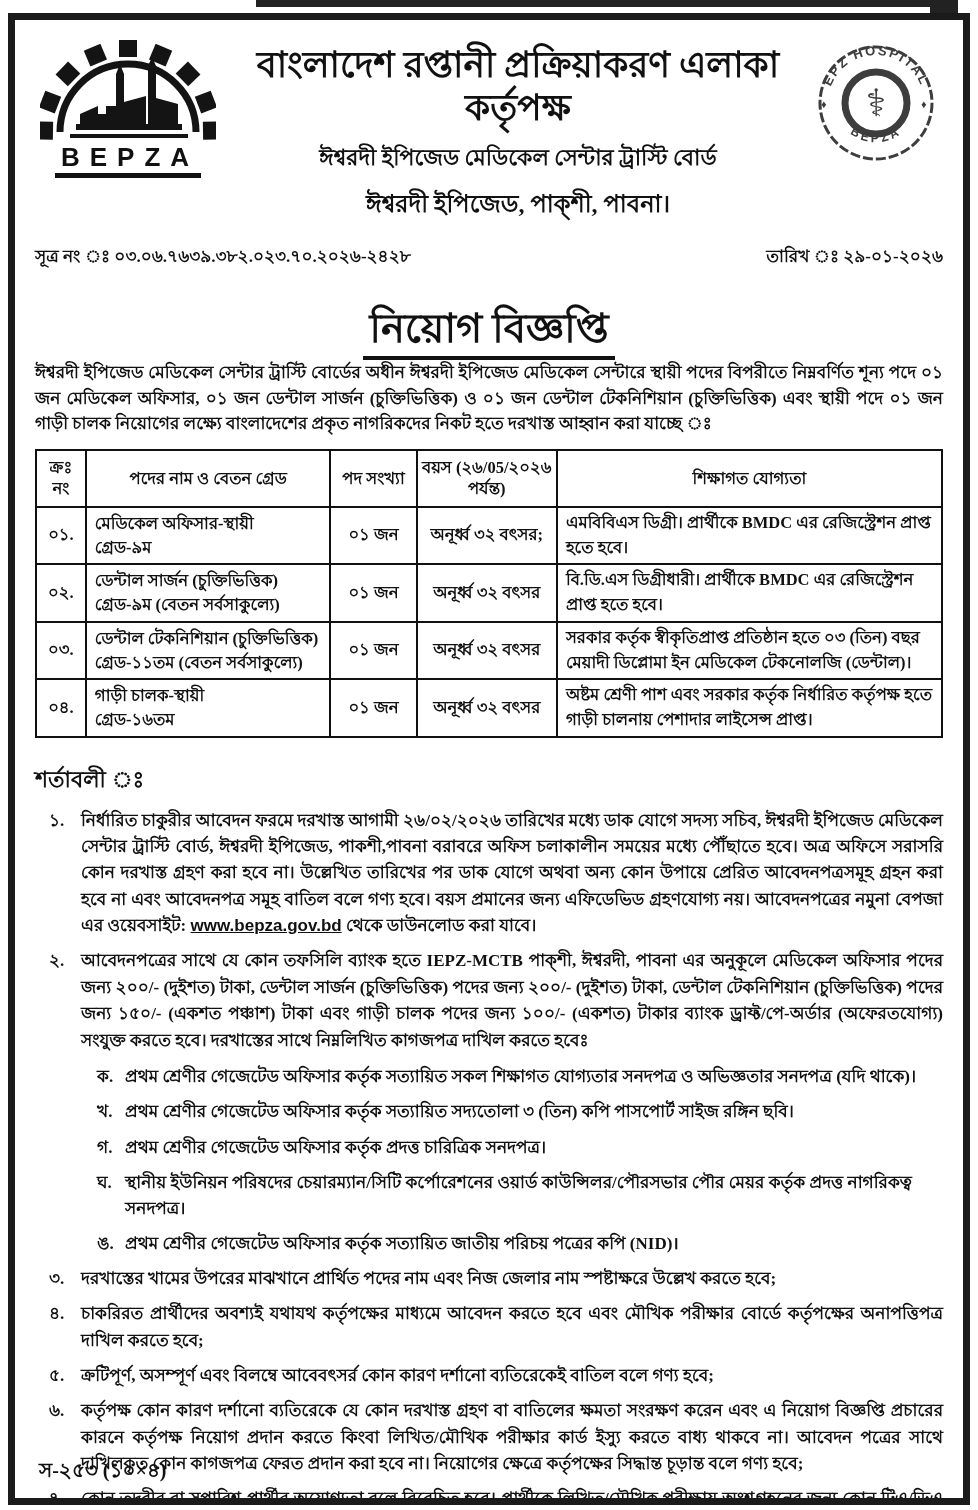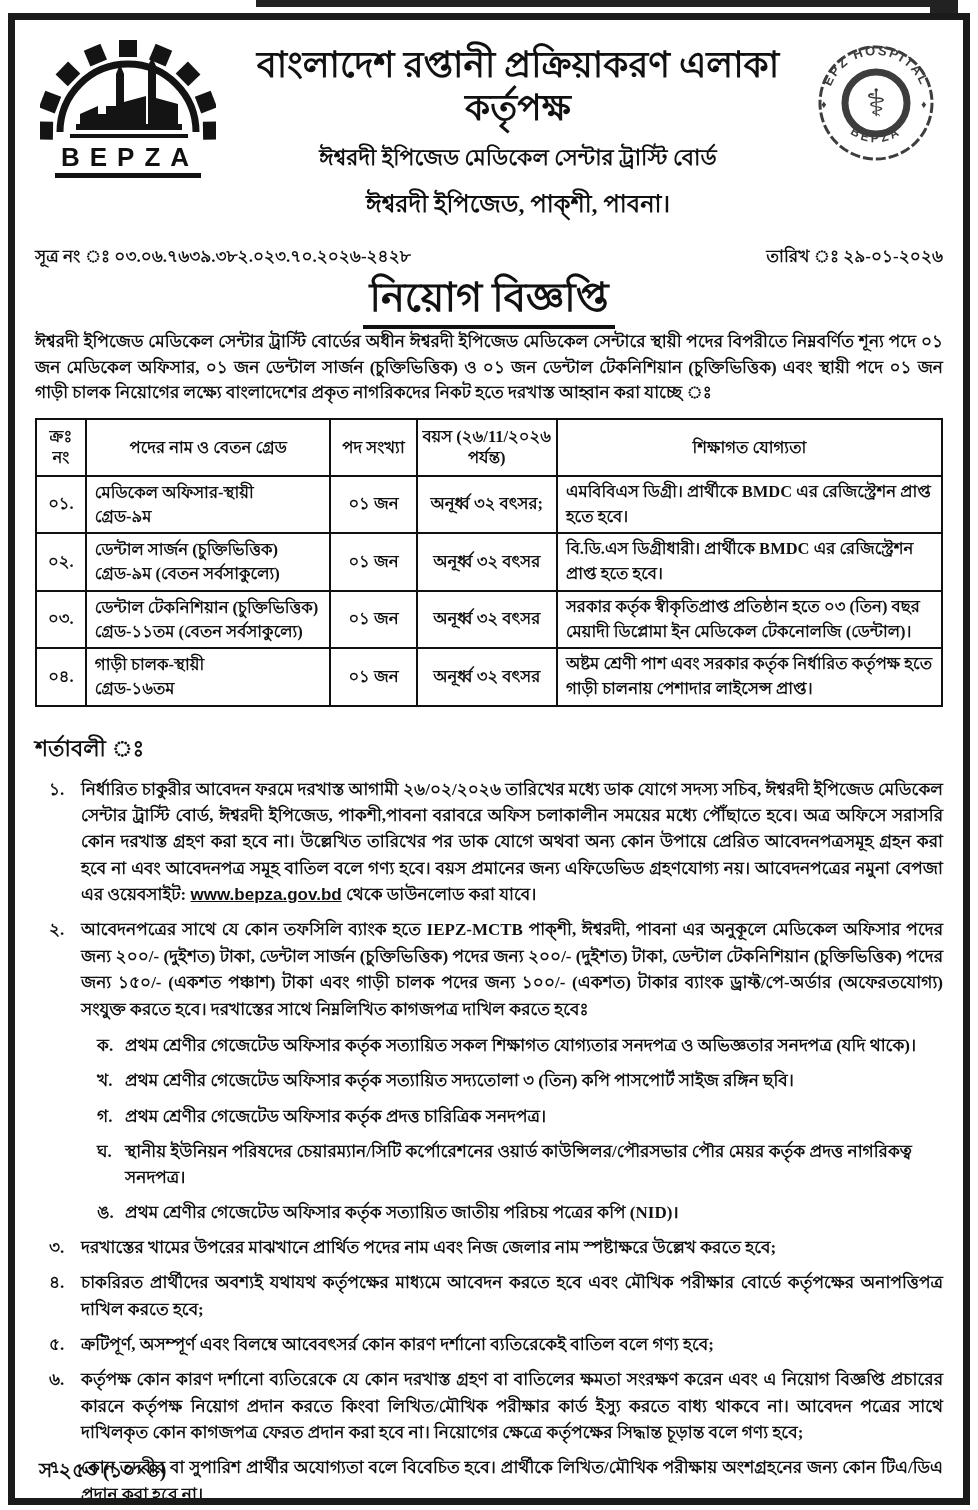--- a/index.html
+++ b/index.html
@@ -33,21 +33,21 @@
   .org-addr{font-size:24px;font-weight:bold;margin-top:8px;}
   .seal-col{width:128px;flex:none;padding-top:6px;}
 
   
   .ref-row{display:flex;justify-content:space-between;font-size:17px;font-weight:bold;margin-top:18px;gap:12px;}
 
   
   .title-wrap{text-align:center;margin-top:4px;}
   .title{
     display:inline-block;font-size:40px;font-weight:bold;line-height:1.15;
-    border-bottom:4px solid #111;padding:0 6px 4px 6px;
+    border-bottom:4px solid #111;padding:0 6px 4px 6px;margin-top:31px;
   }
 
   
   .intro{font-size:17px;font-weight:600;line-height:1.5;text-align:justify;margin-top:0;}
 
   
   table.posts{width:100%;border-collapse:collapse;margin-top:12px;font-size:16.5px;font-weight:600;}
   table.posts th,table.posts td{border:2.5px solid #111;padding:3px 8px;vertical-align:middle;}
   table.posts th{font-size:16.5px;line-height:1.3;padding:6px 4px;}
   td.c,th.c{text-align:center;}
@@ -159,21 +159,21 @@
           <col class="c-name">
           <col class="c-cnt">
           <col class="c-age">
           <col class="c-qual">
         </colgroup>
       <thead>
         <tr>
           <th class="c">ক্রঃ নং</th>
           <th class="c">পদের নাম ও বেতন গ্রেড</th>
           <th class="c">পদ সংখ্যা</th>
-          <th class="c">বয়স (২৬/11/২০২৬ পর্যন্ত)</th>
+          <th class="c">বয়স (২৬/05/২০২৬ পর্যন্ত)</th>
           <th class="c">শিক্ষাগত যোগ্যতা</th>
         </tr>
       </thead>
       <tbody>
         <tr>
           <td class="c">০১.</td>
           <td class="l cell-2line">
             <div>মেডিকেল অফিসার-স্থায়ী</div>
             <div>গ্রেড-৯ম</div>
           </td>

